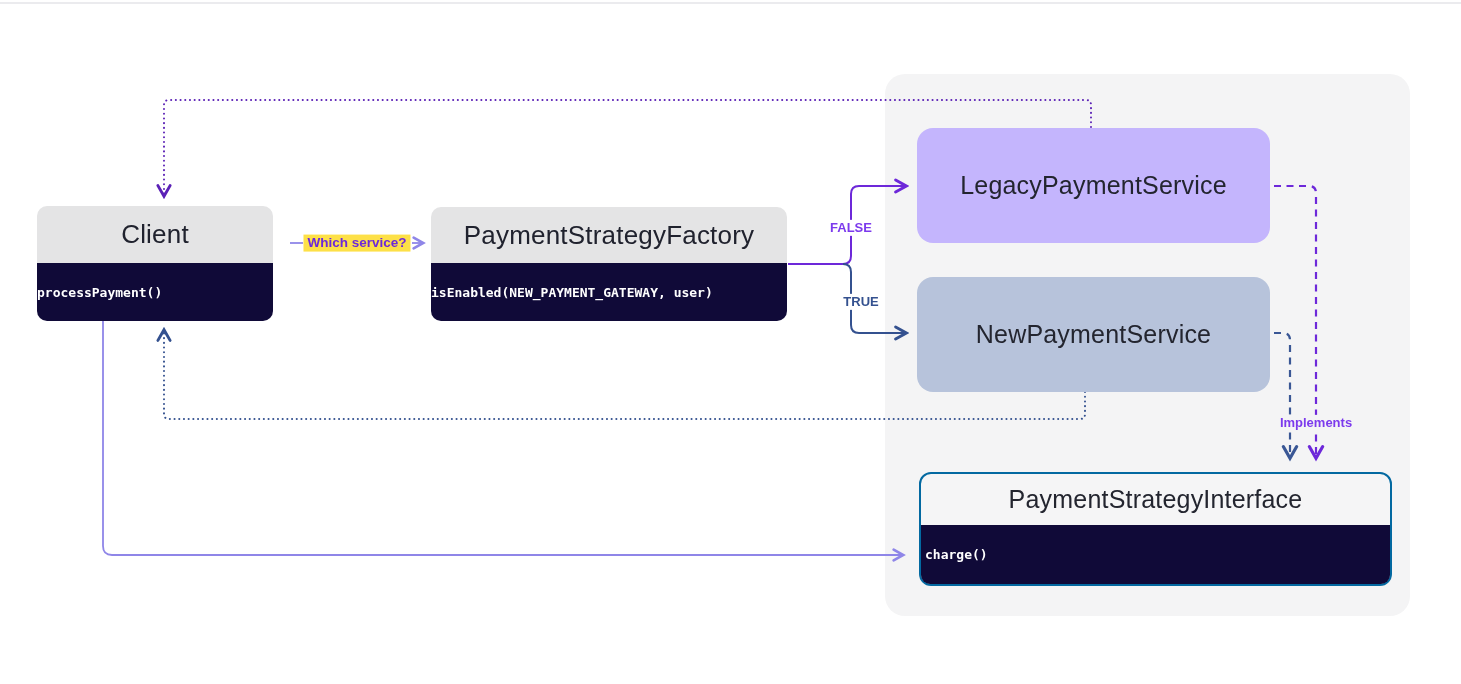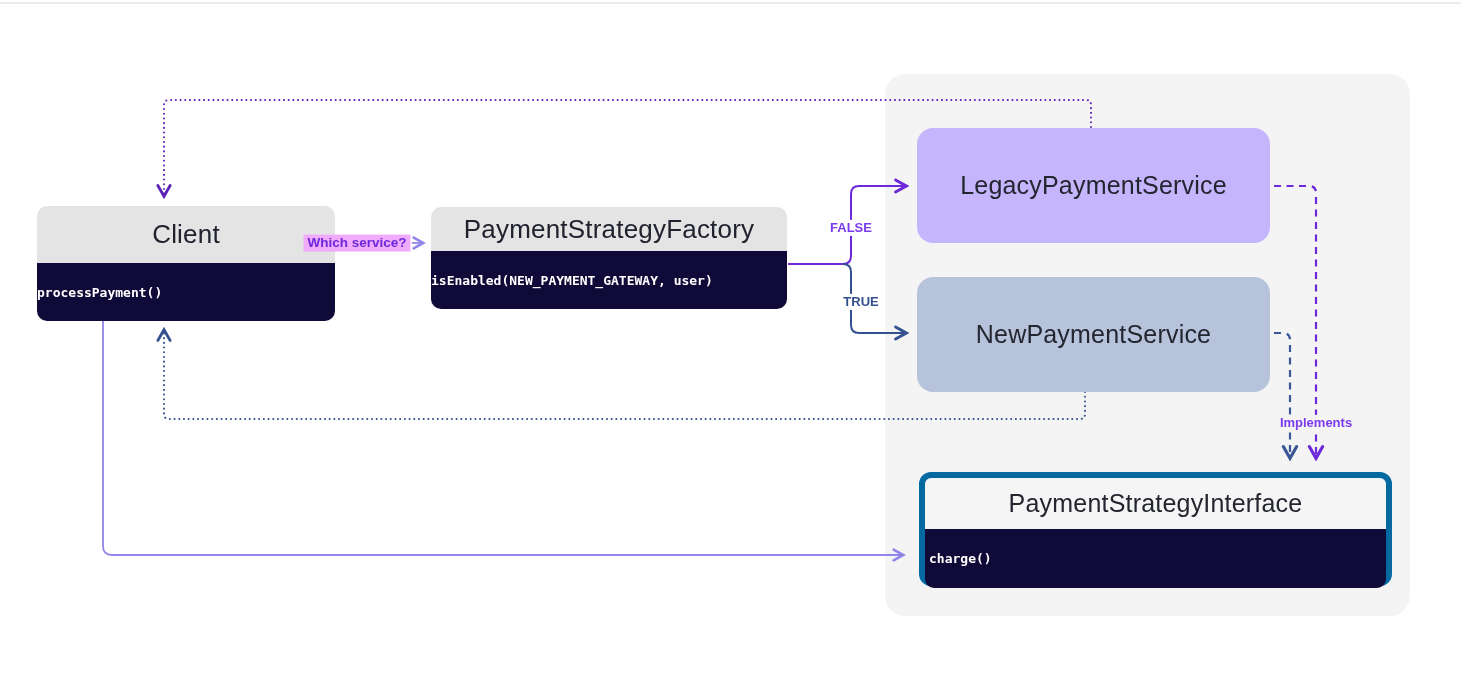--- a/index.html
+++ b/index.html
@@ -19,55 +19,55 @@
     display:flex;align-items:center;justify-content:center;
     background:#e4e4e5;border-radius:10px 10px 0 0;
     color:#20222e;font-size:26px;font-weight:400;letter-spacing:0.2px;
   }
   .node .bdy{
     display:flex;align-items:center;
     background:#100a38;border-radius:0 0 10px 10px;
     color:#ffffff;font-family:"DejaVu Sans Mono",monospace;
     font-size:13px;font-weight:700;box-sizing:border-box;
   }
-  .client{left:37px;top:206px;width:298px;}
+  .client{left:37px;top:206px;width:236px;}
   .client .hdr{height:57px;}
   .client .bdy{height:58px;}
   .factory{left:431px;top:207px;width:356px;}
-  .factory .hdr{height:44px;}
+  .factory .hdr{height:56px;}
   .factory .bdy{height:58px;}
 
   .svc{
     position:absolute;display:flex;align-items:center;justify-content:center;
     border-radius:16px;color:#23252f;font-size:25px;letter-spacing:0.2px;
   }
   .legacy{left:917px;top:128px;width:353px;height:115px;background:#c4b5fd;}
   .newsvc{left:917px;top:277px;width:353px;height:115px;background:#b7c3db;}
 
   .iface{
     position:absolute;left:919px;top:472px;width:473px;height:114px;
-    border:6px solid #0369a1;border-radius:12px;box-sizing:border-box;
+    border:2px solid #0369a1;border-radius:12px;box-sizing:border-box;
     background:#f5f5f6;
   }
   .iface .hdr{
     height:51px;display:flex;align-items:center;justify-content:center;
     color:#23252f;font-size:25px;letter-spacing:0.2px;border-radius:10px 10px 0 0;
   }
   .iface .bdy{
     height:59px;display:flex;align-items:center;background:#100a38;
     border-radius:0 0 9px 9px;color:#ffffff;
     font-family:"DejaVu Sans Mono",monospace;font-size:13px;font-weight:700;
     padding-left:4px;box-sizing:border-box;
   }
 
   .edge-label{
     position:absolute;font-size:13px;font-weight:700;white-space:nowrap;
     transform:translate(-50%,-50%);padding:1px 4px;line-height:1.1;
   }
-  .lbl-which{color:#6d28d9;font-size:13.5px;background:#f0abfc;}
+  .lbl-which{color:#6d28d9;font-size:13.5px;background:#fde047;}
   .lbl-false{color:#7c3aed;background:#ffffff;}
   .lbl-true{color:#34518f;background:#ffffff;}
   .lbl-impl{color:#7c3aed;background:#f4f4f5;}
 </style>
 </head>
 <body>
 
 <div class="stage">
   <div class="top-rule"></div>
 

